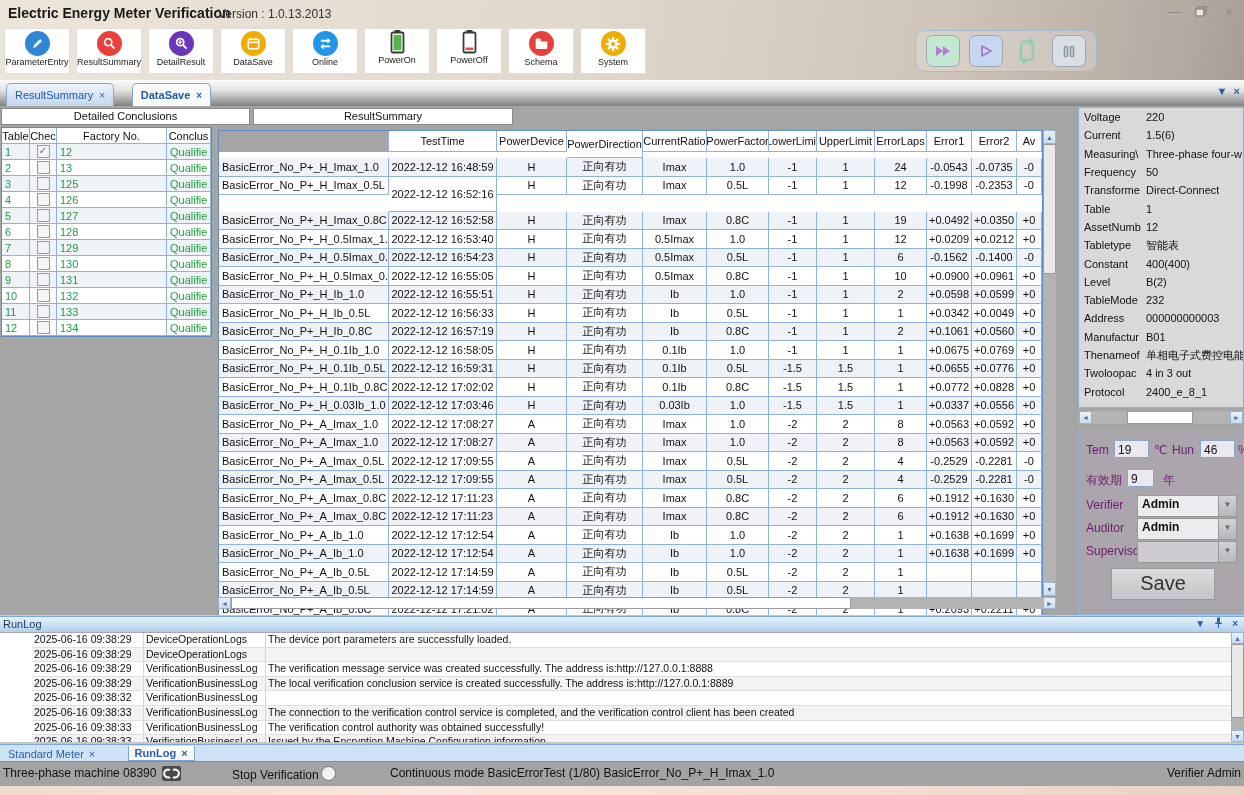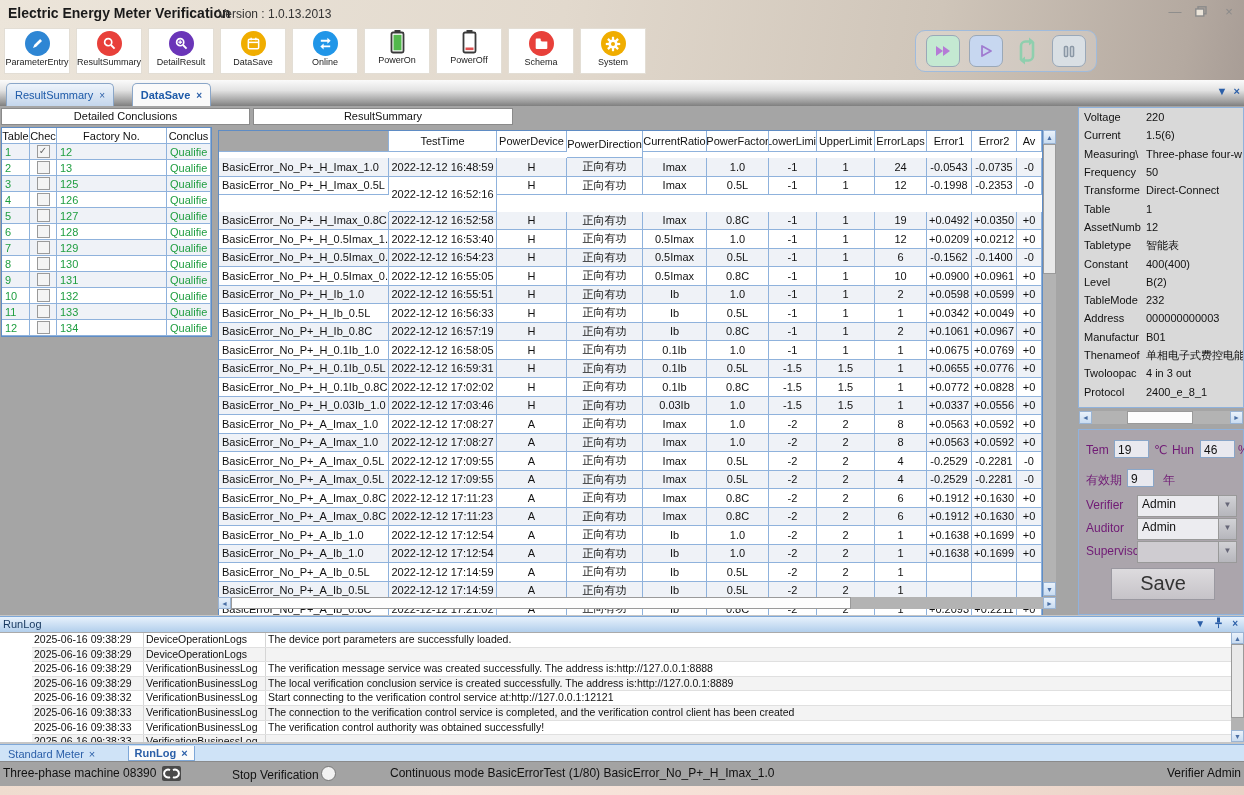--- a/index.html
+++ b/index.html
@@ -55,21 +55,21 @@
   
   #props{left:1078px;top:107px;width:166px;height:301px;background:#d9d9d9;border:1px solid #8fb2dc;overflow:hidden;}
   .prow{display:flex;height:18.3px;align-items:center;padding-left:5px;}
   .plabel{width:58px;font-size:11px;color:#111;white-space:nowrap;overflow:hidden;flex:none;}
   .pvalue{font-size:11px;color:#111;white-space:nowrap;overflow:hidden;margin-left:4px;}
   
   #envpanel{left:1078px;top:429px;width:166px;height:186px;background:#aba5ac;border:1px solid #8fb2dc;}
   .envlabel{font-size:12px;color:#701a75;position:absolute;white-space:nowrap;}
   .envinput{position:absolute;background:#e9e9ef;border:1px solid #8aa6c8;font-size:12px;color:#111;
             text-align:left;padding:0 3px;height:18px;line-height:18px;box-sizing:border-box;}
-  .dd{position:absolute;height:22px;background:#6d28d9;border:1px solid #999;display:flex;box-sizing:border-box;cursor:pointer;}
+  .dd{position:absolute;height:22px;background:#6d28d9;border:1px solid #999;display:flex;box-sizing:border-box;cursor:pointer;font-weight:bold;}
   .ddval{flex:1;font-size:12px;color:#111;padding-left:4px;line-height:17px;background:#ececf0;overflow:hidden;}
   .ddbtn{width:17px;background:linear-gradient(#d2d2d6,#b6b6bc);border-left:1px solid #999;
          color:#667;font-size:8px;text-align:center;line-height:17px;}
   #savebtn{position:absolute;left:32px;top:138px;width:102px;height:30px;background:linear-gradient(#dddbde,#c6c3c8);
            border:1px solid #9a98a0;font-size:20px;color:#333;text-align:center;line-height:28px;cursor:pointer;}
   
   #runlog{left:0;top:615px;width:1244px;height:129px;background:#c6c6c6;}
   #runloghdr{left:0;top:1px;width:1244px;height:16px;background:linear-gradient(#e7f1fc,#b2cfec);
              border-top:1px solid #7da7d8;font-size:11px;color:#16375e;line-height:15px;padding-left:3px;}
   #runloghdr-icons{right:6px;top:2px;display:flex;gap:9px;align-items:center;color:#2b5fa8;font-size:10px;}
@@ -504,21 +504,21 @@
         <div class="gcell left" style="width: 170px; height: 18.5px;">BasicError_No_P+_H_Ib_0.8C</div>
         <div class="gcell" style="width: 108px; height: 18.5px;">2022-12-12 16:57:19</div>
         <div class="gcell" style="width: 70px; height: 18.5px;">H</div>
         <div class="gcell" style="width: 76px; height: 18.5px;">正向有功</div>
         <div class="gcell" style="width: 64px; height: 18.5px;">Ib</div>
         <div class="gcell" style="width: 62px; height: 18.5px;">0.8C</div>
         <div class="gcell" style="width: 48px; height: 18.5px;">-1</div>
         <div class="gcell" style="width: 58px; height: 18.5px;">1</div>
         <div class="gcell" style="width: 52px; height: 18.5px;">2</div>
         <div class="gcell" style="width: 45px; height: 18.5px;">+0.1061</div>
-        <div class="gcell" style="width: 45px; height: 18.5px;">+0.0967</div>
+        <div class="gcell" style="width: 45px; height: 18.5px;">+0.0560</div>
         <div class="gcell" style="width: 25px; height: 18.5px;">+0</div>
       </div>
       <div class="grow">
         <div class="gcell left" style="width: 170px; height: 18.5px;">BasicError_No_P+_H_0.1Ib_1.0</div>
         <div class="gcell" style="width: 108px; height: 18.5px;">2022-12-12 16:58:05</div>
         <div class="gcell" style="width: 70px; height: 18.5px;">H</div>
         <div class="gcell" style="width: 76px; height: 18.5px;">正向有功</div>
         <div class="gcell" style="width: 64px; height: 18.5px;">0.1Ib</div>
         <div class="gcell" style="width: 62px; height: 18.5px;">1.0</div>
         <div class="gcell" style="width: 48px; height: 18.5px;">-1</div>
@@ -871,35 +871,35 @@
           <div class="lcell" style="flex: 1 1 0%; border-right: none;">The verification message service was created successfully. The address is:http://127.0.0.1:8888</div>
         </div>
         <div class="lrow">
           <div class="lcell" style="width: 112px;">2025-06-16 09:38:29</div>
           <div class="lcell" style="width: 122px;">VerificationBusinessLog</div>
           <div class="lcell" style="flex: 1 1 0%; border-right: none;">The local verification conclusion service is created successfully. The address is:http://127.0.0.1:8889</div>
         </div>
         <div class="lrow">
           <div class="lcell" style="width: 112px;">2025-06-16 09:38:32</div>
           <div class="lcell" style="width: 122px;">VerificationBusinessLog</div>
-          <div class="lcell" style="flex: 1 1 0%; border-right: none;">Start connecting to the verification control service at:http://127.0.0.1:12121</div>
         </div>
         <div class="lrow">
           <div class="lcell" style="width: 112px;">2025-06-16 09:38:33</div>
           <div class="lcell" style="width: 122px;">VerificationBusinessLog</div>
           <div class="lcell" style="flex: 1 1 0%; border-right: none;">The connection to the verification control service is completed, and the verification control client has been created</div>
         </div>
         <div class="lrow">
           <div class="lcell" style="width: 112px;">2025-06-16 09:38:33</div>
           <div class="lcell" style="width: 122px;">VerificationBusinessLog</div>
           <div class="lcell" style="flex: 1 1 0%; border-right: none;">The verification control authority was obtained successfully!</div>
         </div>
         <div class="lrow">
           <div class="lcell" style="width: 112px;">2025-06-16 09:38:33</div>
           <div class="lcell" style="width: 122px;">VerificationBusinessLog</div>
+          <div class="lcell" style="flex: 1 1 0%; border-right: none;">Issued by the Encryption Machine Configuration information</div>
         </div>
       </div>
   <div class="sb abs" style="left:1231px;top:17px;width:13px;height:110px;">
     <div class="sbarrow abs" style="left:0;top:0;width:13px;height:12px;">▲</div>
     <div class="sbthumb abs" style="left:0;top:12px;width:13px;height:74px;"></div>
     <div class="sbarrow abs" style="left:0;bottom:0;width:13px;height:12px;">▼</div>
   </div>
 </div>
 
 <div id="bottomtabs" class="abs">

